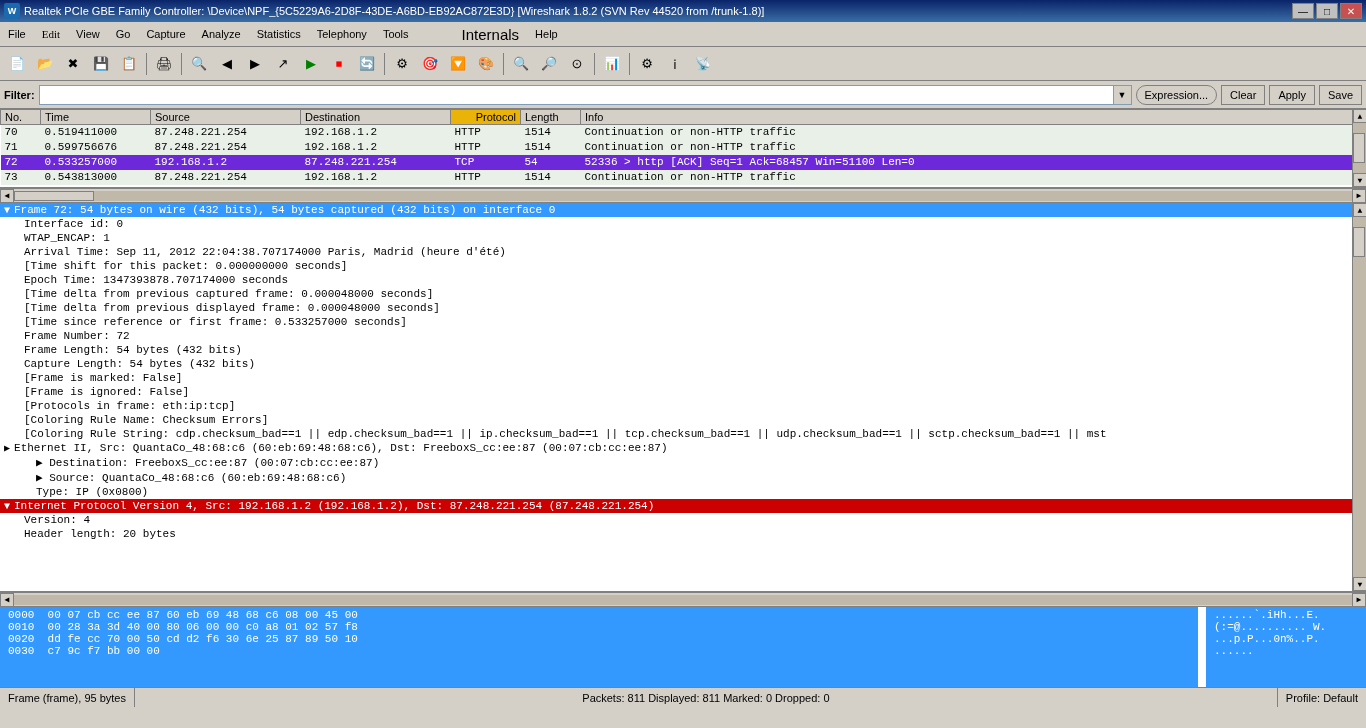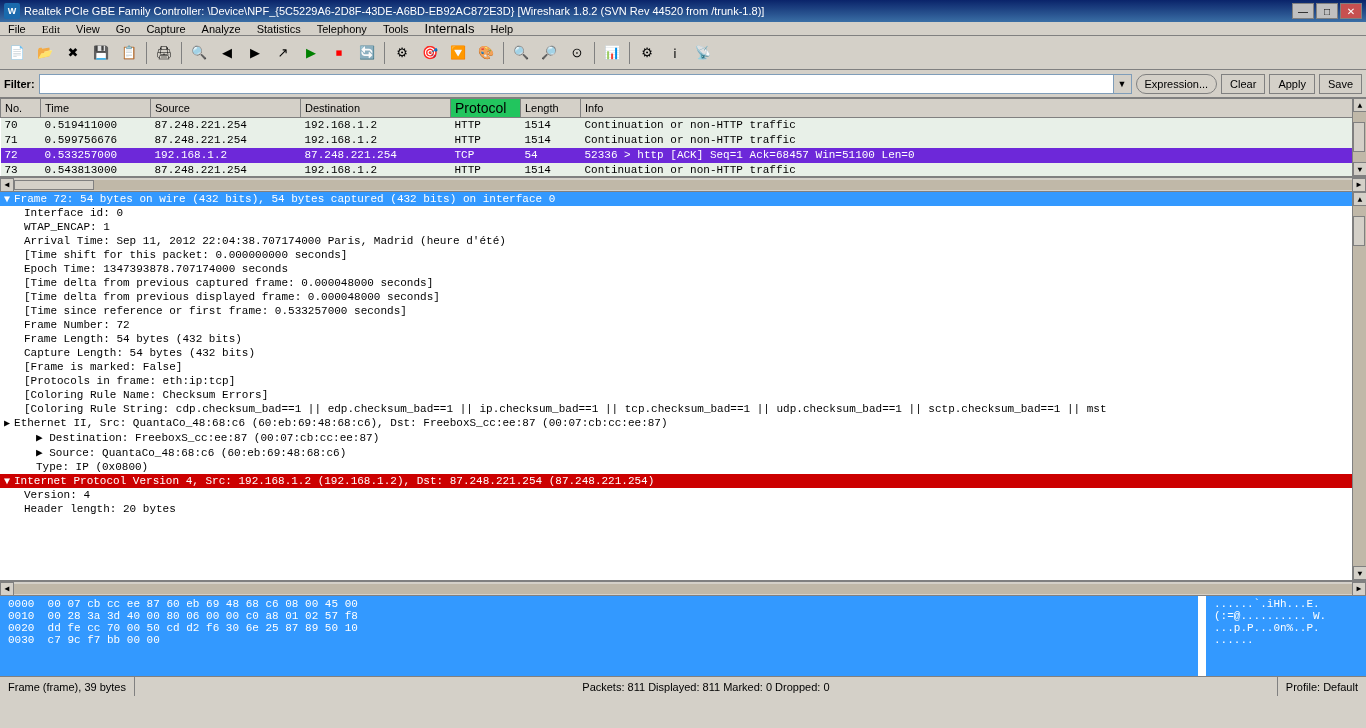--- a/index.html
+++ b/index.html
@@ -20,21 +20,21 @@
     }
     #titlebar-left { display: flex; align-items: center; gap: 4px; }
     #titlebar-icon { width: 16px; height: 16px; background: #ff8800; border-radius: 2px; display: flex; align-items: center; justify-content: center; font-size: 9px; color: white; font-weight: bold; }
     #titlebar-buttons { display: flex; gap: 2px; }
     .titlebar-btn { width: 22px; height: 16px; background: #c0c0c0; border: 1px solid #808080; display: flex; align-items: center; justify-content: center; font-size: 10px; cursor: pointer; color: black; }
     .titlebar-btn.close-btn { background: #c75050; color: white; }
 
     
     #menubar {
       background: #d4d0c8;
-      height: 14px;
+      height: 25px;
       display: flex;
       align-items: center;
       border-bottom: 1px solid #808080;
       font-family: 'Tahoma', sans-serif;
       font-size: 11px;
     }
     .menu-item {
       padding: 2px 8px;
       cursor: pointer;
       height: 100%;
@@ -180,21 +180,21 @@
 <div id="menubar">
   <div class="menu-item" style="font-family:Tahoma,sans-serif; font-size:11px;">File</div>
   <div class="menu-item" style="font-family:Liberation Serif, serif; font-size:11px;">Edit</div>
   <div class="menu-item" style="font-family:Tahoma,sans-serif; font-size:11px;">View</div>
   <div class="menu-item" style="font-family:Tahoma,sans-serif; font-size:11px;">Go</div>
   <div class="menu-item" style="font-family:Liberation Sans, sans-serif; font-size:11px;">Capture</div>
   <div class="menu-item" style="font-family:Tahoma,sans-serif; font-size:11px;">Analyze</div>
   <div class="menu-item" style="font-family:Tahoma,sans-serif; font-size:11px;">Statistics</div>
   <div class="menu-item" style="font-family:Tahoma,sans-serif; font-size:11px;">Telephony</div>
   <div class="menu-item" style="font-family:Tahoma,sans-serif; font-size:11px;">Tools</div>
-  <div class="menu-item" style="font-family:Tahoma,sans-serif; font-size:13px;">Internals</div>
+  <div class="menu-item" style="font-family:Tahoma,sans-serif; font-size:15px;margin-left:37px;">Internals</div>
   <div class="menu-item" style="font-family:Tahoma,sans-serif; font-size:11px;">Help</div>
 </div>
 
 <div id="toolbar">
   <button class="toolbar-btn" title="New">📄</button>
   <button class="toolbar-btn" title="Open">📂</button>
   <button class="toolbar-btn" title="Close">✖</button>
   <button class="toolbar-btn" title="Save">💾</button>
   <button class="toolbar-btn" title="Save As">📋</button>
   <div class="toolbar-sep"></div>
@@ -237,21 +237,21 @@
 </div>
 
 <div id="packet-list" style="position:relative; height:80px; background:white; border-bottom:2px solid #808080; overflow:hidden;">
   <table class="packet-table" style="width:100%; border-collapse:collapse;">
     <thead>
       <tr>
         <th style="background:#d4d0c8; border:1px solid #808080; padding:1px 4px; font-family:Tahoma,sans-serif; font-size:11px; text-align:left; font-weight:normal; white-space:nowrap; width:40px;">No.</th>
         <th style="background:#d4d0c8; border:1px solid #808080; padding:1px 4px; font-family:Tahoma,sans-serif; font-size:11px; text-align:left; font-weight:normal; white-space:nowrap; width:110px;">Time</th>
         <th style="background:#d4d0c8; border:1px solid #808080; padding:1px 4px; font-family:Tahoma,sans-serif; font-size:11px; text-align:left; font-weight:normal; white-space:nowrap; width:150px;">Source</th>
         <th style="background:#d4d0c8; border:1px solid #808080; padding:1px 4px; font-family:Tahoma,sans-serif; font-size:11px; text-align:left; font-weight:normal; white-space:nowrap; width:150px;">Destination</th>
-        <th style="background:#22c55e; border:1px solid #808080; padding:1px 4px; font-family:Tahoma,sans-serif; font-size:14px; text-align:left; font-weight:normal; white-space:nowrap; width:70px;">Protocol</th>
+        <th style="background:#eab308; border:1px solid #808080; padding:1px 4px; font-family:Tahoma,sans-serif; font-size:11px; text-align:right; font-weight:normal; white-space:nowrap; width:70px;">Protocol</th>
         <th style="background:#d4d0c8; border:1px solid #808080; padding:1px 4px; font-family:Tahoma,sans-serif; font-size:11px; text-align:left; font-weight:normal; white-space:nowrap; width:60px;">Length</th>
         <th style="background:#d4d0c8; border:1px solid #808080; padding:1px 4px; font-family:Tahoma,sans-serif; font-size:11px; text-align:left; font-weight:normal; white-space:nowrap;">Info</th>
       </tr>
     </thead>
     <tbody id="packet-tbody">
     <tr style="background: rgb(232, 240, 232); color: rgb(0, 0, 0);">
           <td style="padding: 1px 4px; font-family: &quot;Courier New&quot;, monospace; font-size: 11px; white-space: nowrap;">70</td>
           <td style="padding: 1px 4px; font-family: &quot;Courier New&quot;, monospace; font-size: 11px; white-space: nowrap;">0.519411000</td>
           <td style="padding: 1px 4px; font-family: &quot;Courier New&quot;, monospace; font-size: 11px; white-space: nowrap;">87.248.221.254</td>
           <td style="padding: 1px 4px; font-family: &quot;Courier New&quot;, monospace; font-size: 11px; white-space: nowrap;">192.168.1.2</td>
@@ -318,20 +318,21 @@
     <div class="detail-line">Arrival Time: Sep 11, 2012 22:04:38.707174000 Paris, Madrid (heure d'été)</div>
     <div class="detail-line">[Time shift for this packet: 0.000000000 seconds]</div>
     <div class="detail-line">Epoch Time: 1347393878.7071740​00 seconds</div>
     <div class="detail-line">[Time delta from previous captured frame: 0.000048000 seconds]</div>
     <div class="detail-line">[Time delta from previous displayed frame: 0.000048000 seconds]</div>
     <div class="detail-line">[Time since reference or first frame: 0.533257000 seconds]</div>
     <div class="detail-line">Frame Number: 72</div>
     <div class="detail-line">Frame Length: 54 bytes (432 bits)</div>
     <div class="detail-line">Capture Length: 54 bytes (432 bits)</div>
     <div class="detail-line">[Frame is marked: False]</div>
+    <div class="detail-line">[Frame is ignored: False]</div>
     <div class="detail-line">[Protocols in frame: eth:ip:tcp]</div>
     <div class="detail-line">[Coloring Rule Name: Checksum Errors]</div>
     <div class="detail-line" style="white-space:nowrap; overflow:hidden;">[Coloring Rule String: cdp.checksum_bad==1 || edp.checksum_bad==1 || ip.checksum_bad==1 || tcp.checksum_bad==1 || udp.checksum_bad==1 || sctp.checksum_bad==1 || mst</div>
   </div>
 
   <div style="display:flex; align-items:center; padding:1px 4px; cursor:pointer;">
     <span style="margin-right:4px; font-size:10px;">▶</span>
     <span>Ethernet II, Src: QuantaCo_48:68:c6 (60:eb:69:48:68:c6), Dst: FreeboxS_cc:ee:87 (00:07:cb:cc:ee:87)</span>
   </div>
   <div style="padding-left:16px;">
@@ -375,21 +376,21 @@
   <div style="width:160px; background:#3399ff; padding:2px 8px; color:white;">
     <div>......`.iHh...E.</div>
     <div>(:=@.......... W.</div>
     <div>...p.P...0n%..P.</div>
     <div>......</div>
   </div>
 </div>
 
 <div id="statusbar" style="background:#d4d0c8; height:20px; display:flex; align-items:center; border-top:1px solid #808080; font-family:Tahoma,sans-serif; font-size:11px;">
   <div style="padding:0 8px; border-right:1px solid #808080; height:100%; display:flex; align-items:center;">
-    <span>Frame (frame), 39 bytes</span>
+    <span>Frame (frame), 95 bytes</span>
   </div>
   <div style="padding:0 8px; border-right:1px solid #808080; height:100%; display:flex; align-items:center; flex:1; justify-content:center;">
     <span>Packets: 811  Displayed: 811  Marked: 0  Dropped: 0</span>
   </div>
   <div style="padding:0 8px; height:100%; display:flex; align-items:center;">
     <span>Profile: Default</span>
   </div>
 </div>
 
 </body></html>

